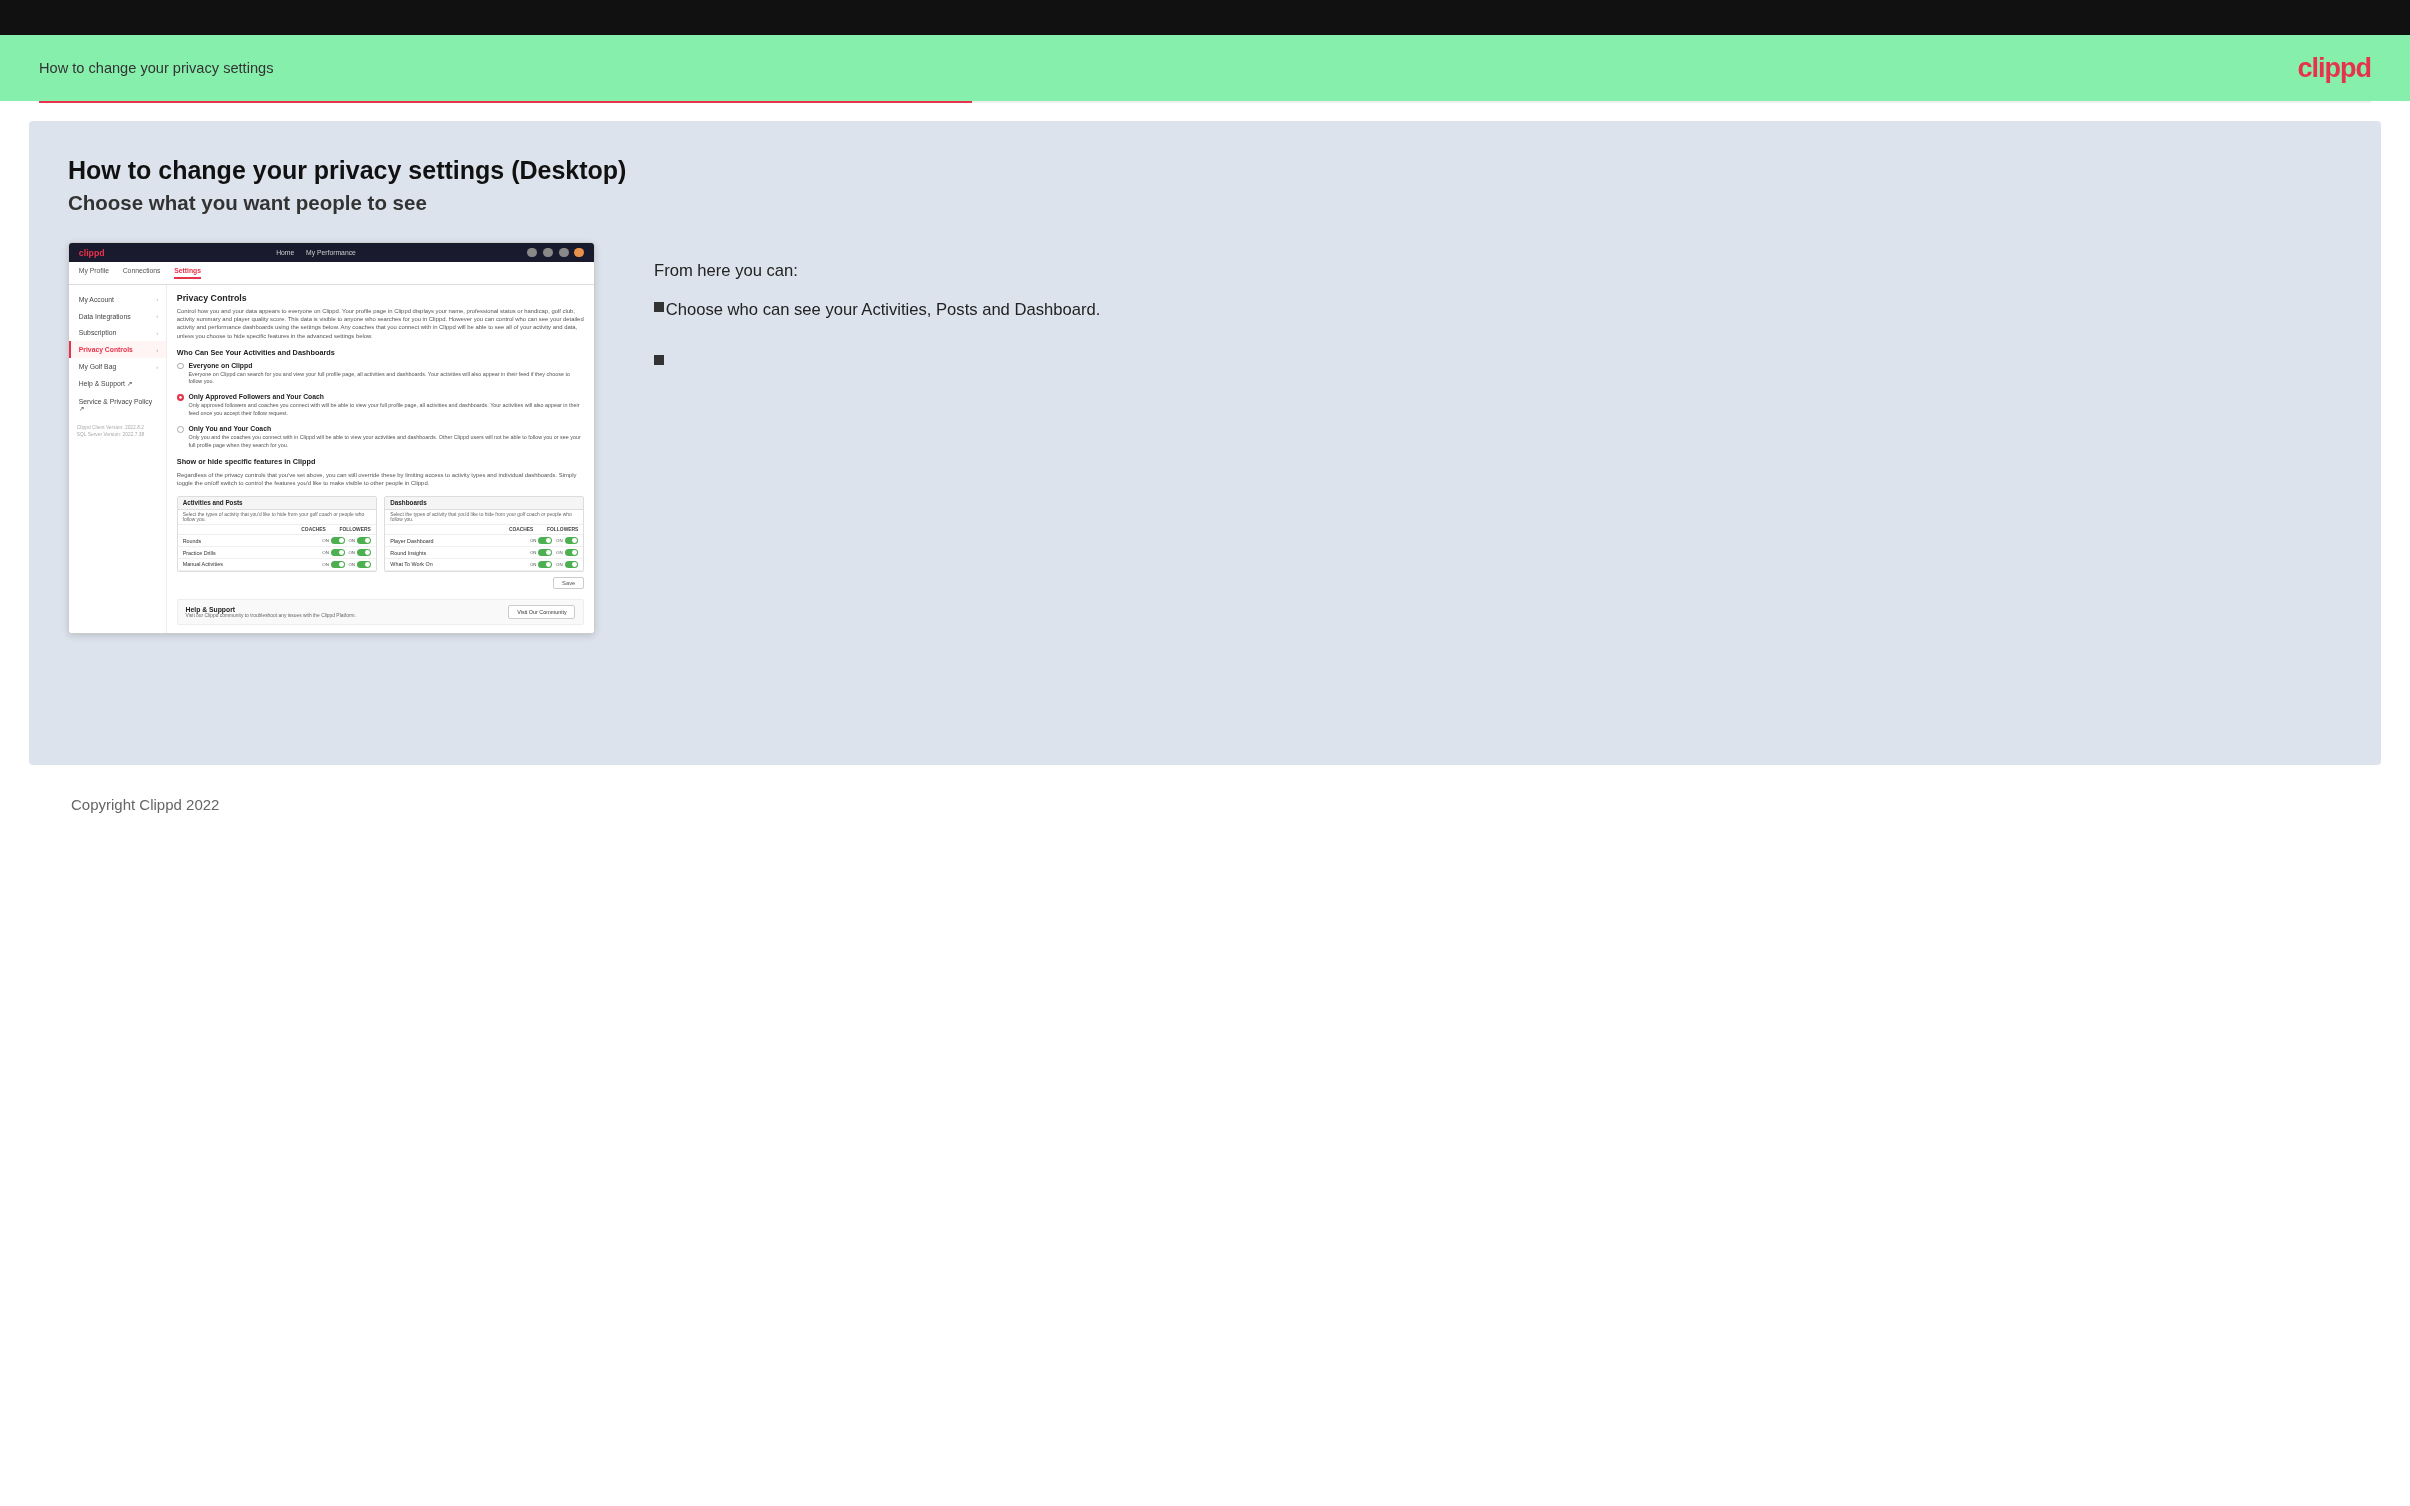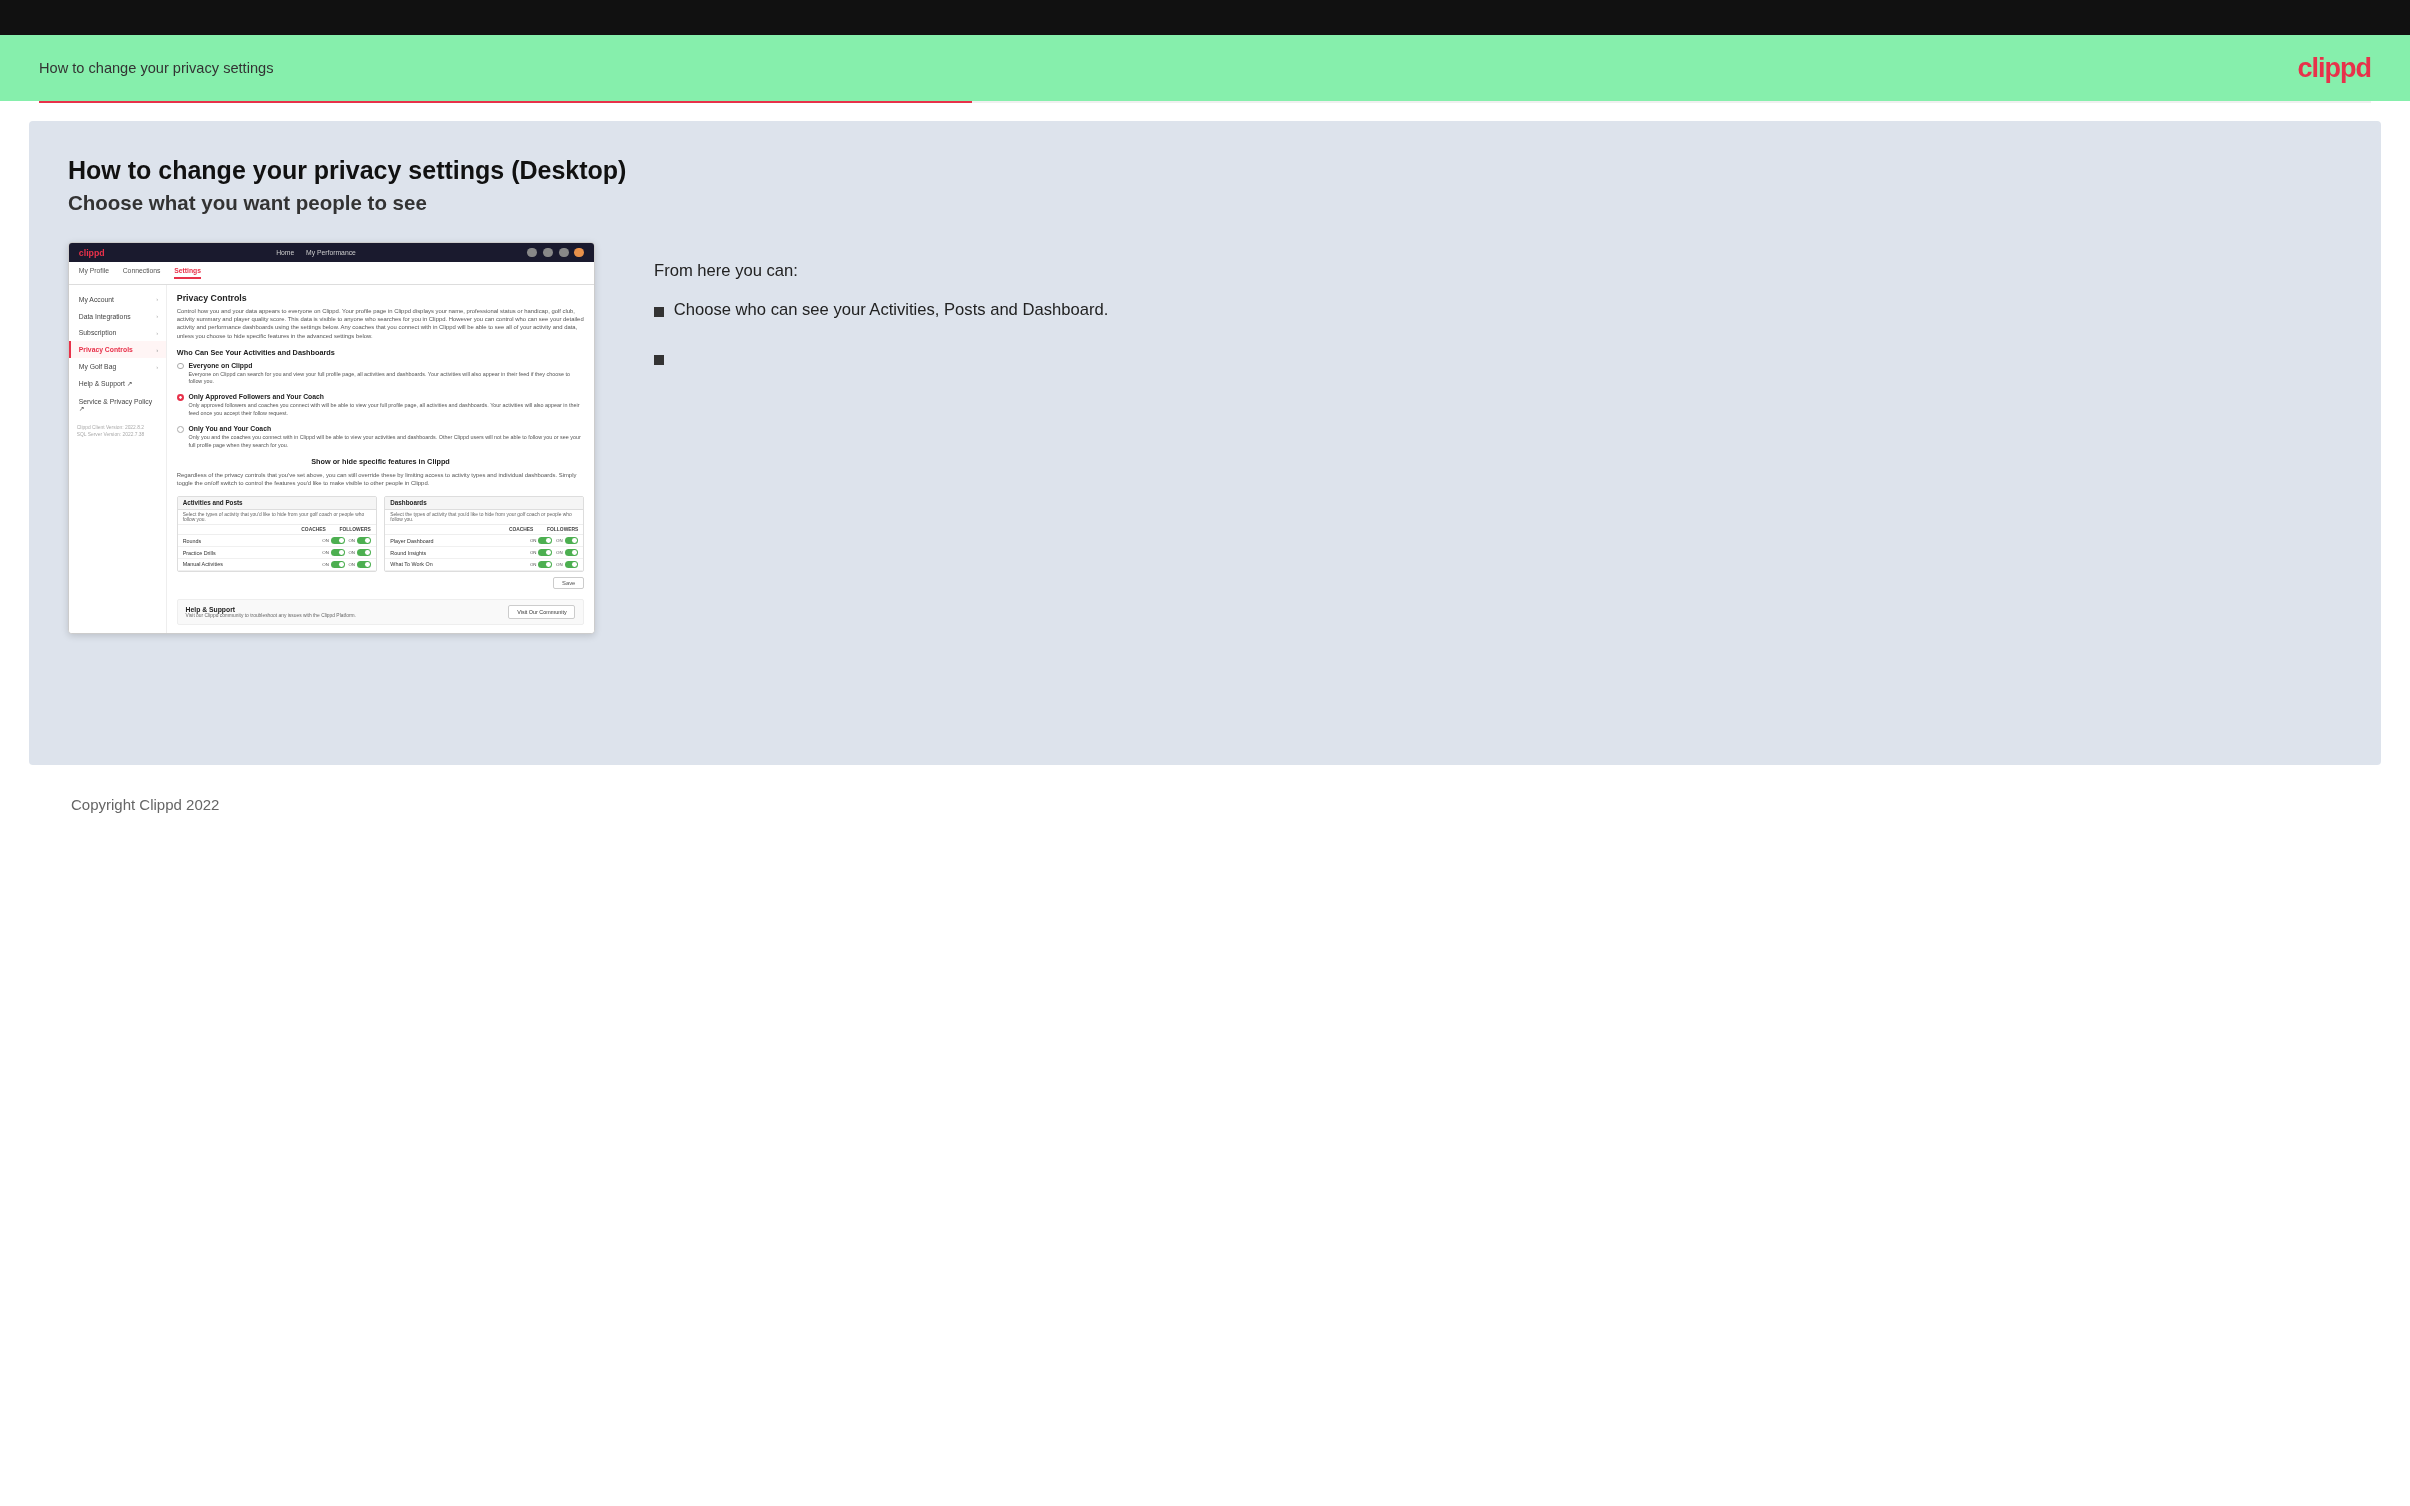--- a/index.html
+++ b/index.html
@@ -358,23 +358,23 @@
       font-weight: 500;
       color: #222;
       margin-bottom: 17px;
     }
     .bullet-list {
       list-style: none;
       padding: 0;
     }
     .bullet-item {
       display: flex;
-      gap: 10px;
+      gap: 2px;
       margin-bottom: 29px;
-      align-items: center;
+      align-items: flex-start;
     }
     .bullet-square {
       width: 9.8px;
       height: 9.8px;
       background: #333;
       flex-shrink: 0;
       margin-top: 3.9px;
     }
     .bullet-text {
       font-size: 16.6px;
@@ -487,21 +487,21 @@
           </div>
 
           <div class="mock-radio-option">
             <div class="mock-radio"></div>
             <div>
               <div class="mock-radio-label">Only You and Your Coach</div>
               <div class="mock-radio-desc">Only you and the coaches you connect with in Clippd will be able to view your activities and dashboards. Other Clippd users will not be able to follow you or see your full profile page when they search for you.</div>
             </div>
           </div>
 
-          <div class="mock-subsection-title" style="margin-top:5.9px;text-align:center;">Show or hide specific features in Clippd</div>
+          <div class="mock-subsection-title" style="margin-top:5.9px;">Show or hide specific features in Clippd</div>
           <div class="mock-section-desc">Regardless of the privacy controls that you've set above, you can still override these by limiting access to activity types and individual dashboards. Simply toggle the on/off switch to control the features you'd like to make visible to other people in Clippd.</div>
 
           <div class="mock-tables">
 
             <div class="mock-table">
               <div class="mock-table-header">Activities and Posts</div>
               <div class="mock-table-desc">Select the types of activity that you'd like to hide from your golf coach or people who follow you.</div>
               <div class="mock-table-col-headers">
                 <span>COACHES</span>
                 <span>FOLLOWERS</span>

